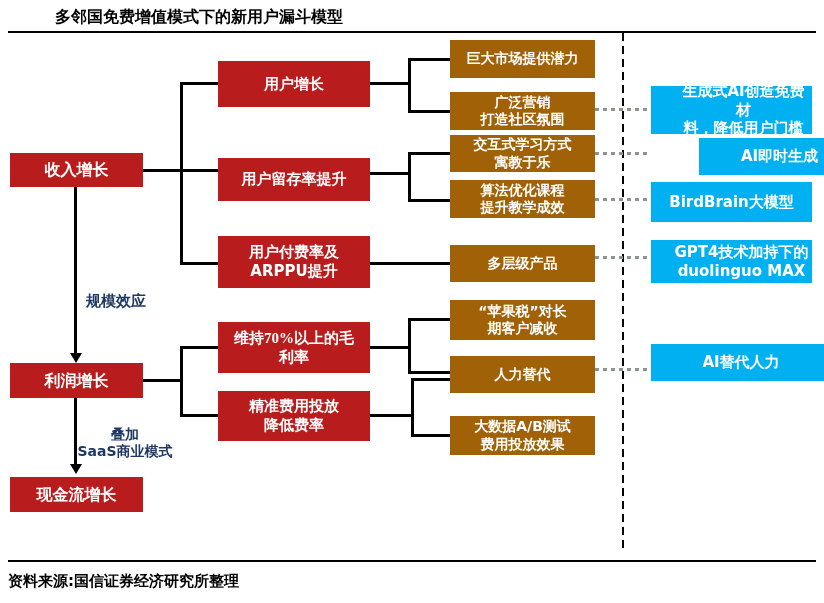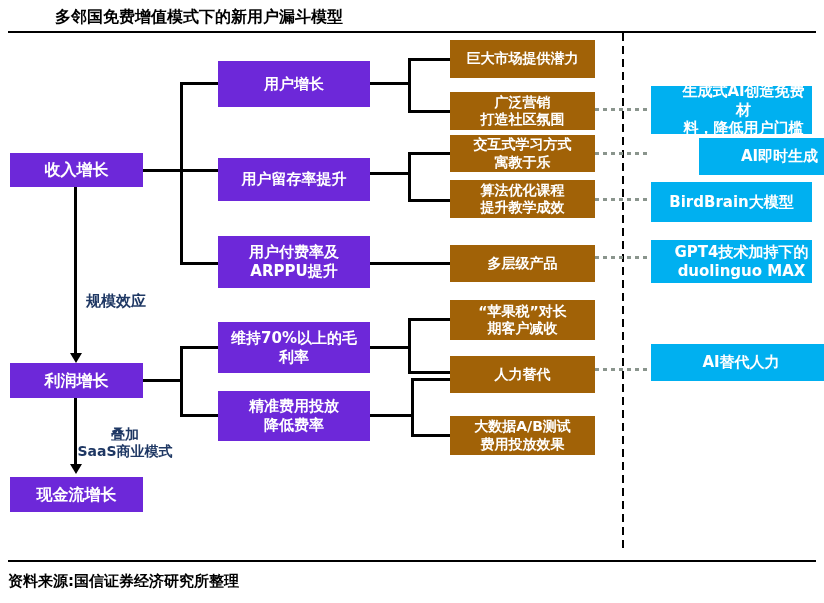--- a/index.html
+++ b/index.html
@@ -6,21 +6,21 @@
   #stage{
     position:relative;width:824px;height:603px;background:#ffffff;
     font-family:"DejaVu Sans","Liberation Sans",sans-serif;
     overflow:hidden;
   }
   .node{
     position:absolute;display:flex;align-items:center;justify-content:center;
     text-align:center;color:#ffffff;font-weight:bold;
     white-space:pre-line;line-height:1.25;box-sizing:border-box;
   }
-  .navy{background:#6d28d9;}
+  .navy{background:#b91c1c;}
   .gray{background:#a16207;}
   .cyan{background:#00b0f0;}
   .fs16{font-size:16px;}
   .fs15{font-size:15px;}
   .fs14{font-size:14px;}
   .hl{position:absolute;height:3px;background:#000000;}
   .vl{position:absolute;width:3px;background:#000000;}
   .rule{position:absolute;height:2px;background:#000000;}
   .dotted{
     position:absolute;height:3px;
@@ -53,21 +53,21 @@
   <div id="source">资料来源:国信证券经济研究所整理</div>
 
   <div class="node navy fs16" style="left:10px;top:153px;width:133px;height:34px;">收入增长</div>
   <div class="node navy fs16" style="left:10px;top:363px;width:133px;height:35px;">利润增长</div>
   <div class="node navy fs16" style="left:10px;top:477px;width:133px;height:35px;">现金流增长</div>
 
   <div class="node navy fs15" style="left:218px;top:61px;width:152px;height:46px;">用户增长</div>
   <div class="node navy fs15" style="left:218px;top:158px;width:152px;height:43px;">用户留存率提升</div>
   <div class="node navy fs15" style="left:218px;top:236px;width:152px;height:52px;">用户付费率及
 ARPPU提升</div>
-  <div class="node navy fs15" style="left:218px;top:322px;width:152px;height:51px;">维持70%以上的毛
+  <div class="node navy fs15" style="left:218px;top:322px;width:152px;height:51px;font-family:Liberation Serif, serif;">维持70%以上的毛
 利率</div>
   <div class="node navy fs15" style="left:218px;top:391px;width:152px;height:50px;">精准费用投放
 降低费率</div>
 
   <div class="node gray fs14" style="left:450px;top:40px;width:145px;height:38px;">巨大市场提供潜力</div>
   <div class="node gray fs14" style="left:450px;top:92px;width:145px;height:38px;">广泛营销
 打造社区氛围</div>
   <div class="node gray fs14" style="left:450px;top:135px;width:145px;height:37px;">交互式学习方式
 寓教于乐</div>
   <div class="node gray fs14" style="left:450px;top:180px;width:145px;height:38px;">算法优化课程

